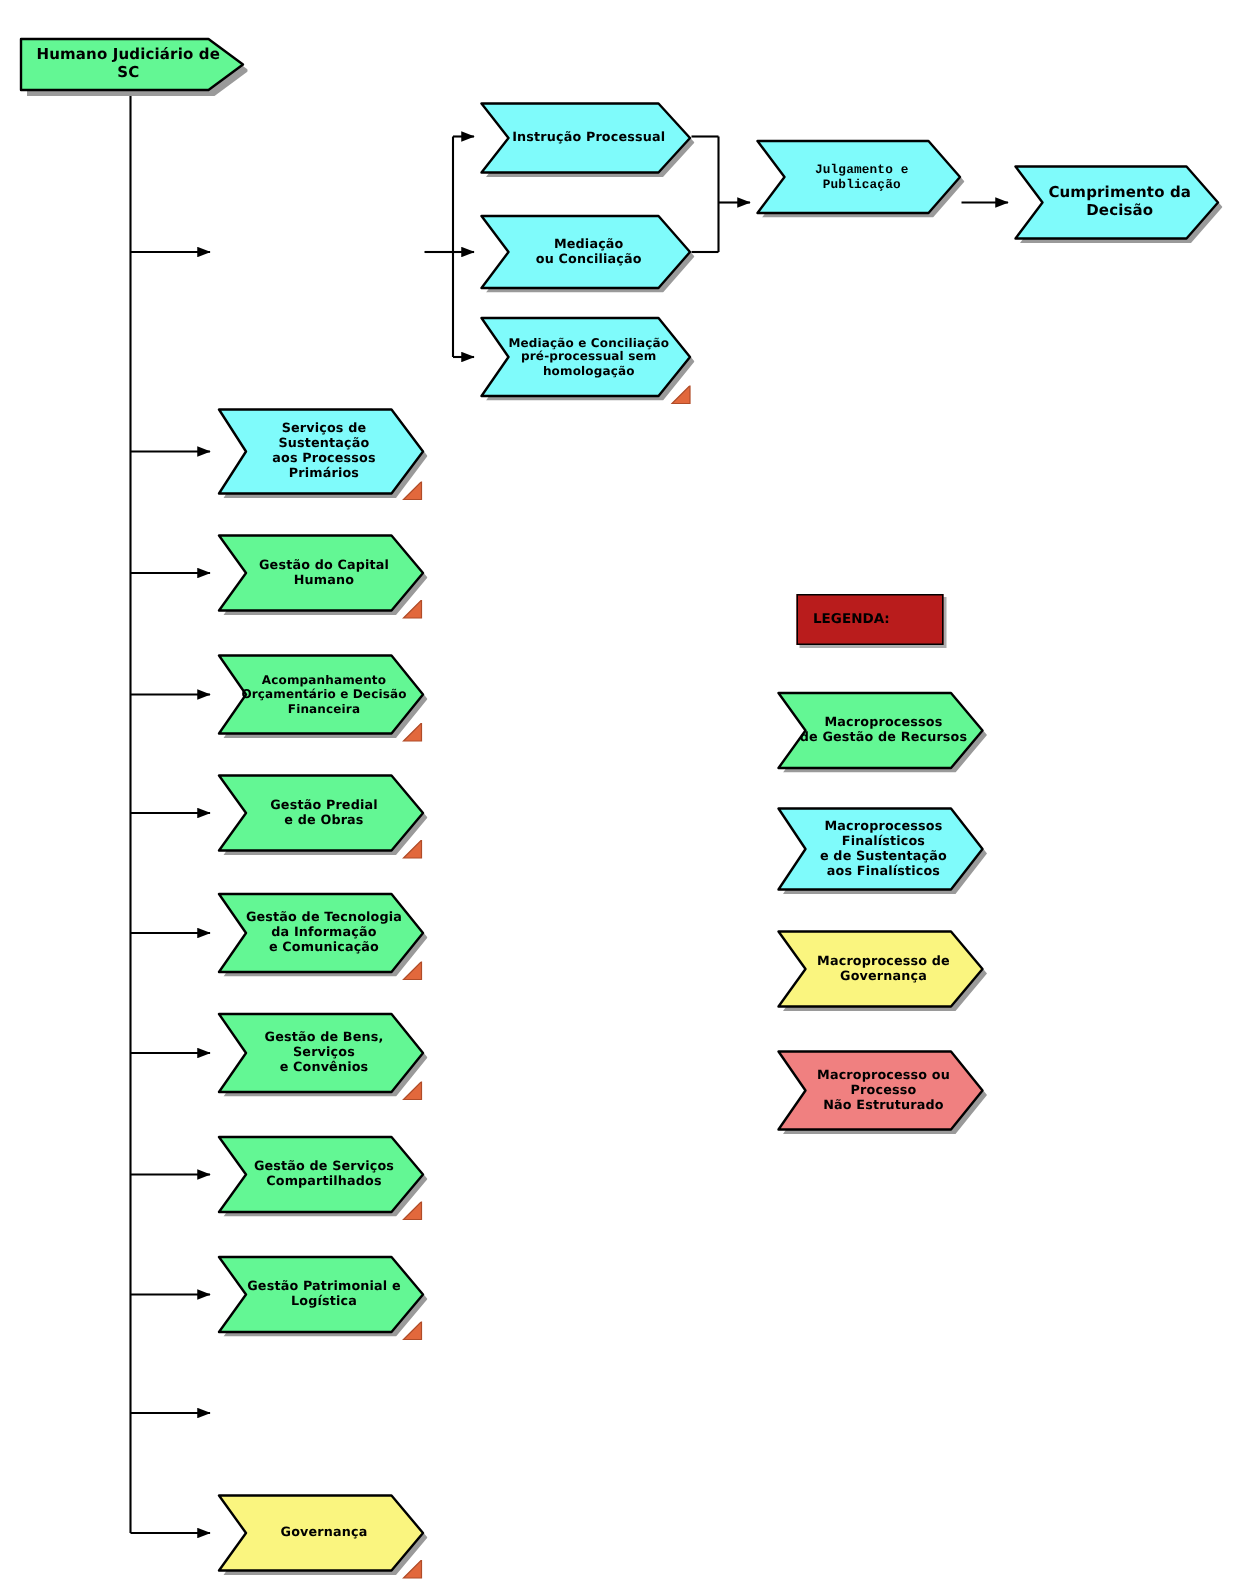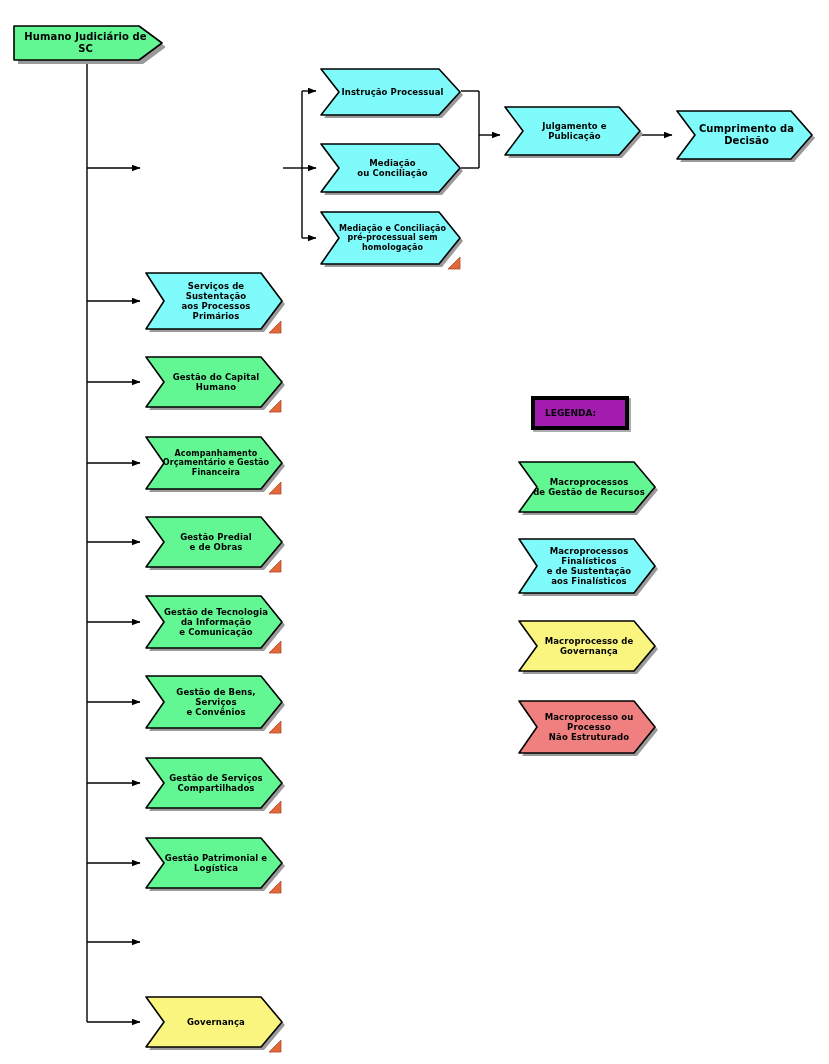--- a/index.html
+++ b/index.html
@@ -17,21 +17,21 @@
     display:flex;align-items:center;justify-content:center;
     text-align:center;color:#000;font-weight:bold;
     line-height:1.18;letter-spacing:0.1px;
     padding-left:14px;padding-right:10px;box-sizing:border-box;
     white-space:pre-line;
   }
   .node.root .label{padding-left:6px;}
 
   .legendbox{
     position:absolute;box-sizing:border-box;
-    background:#a21caf;border:4px solid #000000;
+    background:#b91c1c;border:1px solid #000000;
     box-shadow:2px 2px 0 rgba(0,0,0,0.32);
     text-align:center;
   }
   .legendbox .label{
     position:absolute;left:0;top:0;width:100%;height:100%;
     display:flex;align-items:center;justify-content:flex-start;
     padding-left:10px;box-sizing:border-box;
     font-weight:bold;color:#000;
   }
 
@@ -110,21 +110,21 @@
       <polygon points="3,3 121,3 142,29 121,55 3,55 21,29" fill="#7ffbfb" stroke="#000" stroke-width="1.6" stroke-linejoin="round"></polygon>
     </svg>
     <div class="label">Mediação e Conciliação
 pré-processual sem
 homologação</div>
     <svg class="marker" style="left:129px;top:48px;width:14px;height:13px;" viewBox="0 0 14 13">
       <polygon points="13,0 13,12 1,12" fill="#e2683c" stroke="#b04c28" stroke-width="0.8"></polygon>
     </svg>
   </div>
 
-  <div class="node" style="left:502px;top:104px;width:141px;height:54px;font-size:8.5px;">
+  <div class="node" style="left:502px;top:91px;width:141px;height:54px;font-size:8.5px;font-family:Liberation Mono, monospace;">
     <svg class="shape" viewBox="0 0 141 54" preserveAspectRatio="none">
       <polygon points="3,3 117,3 138,27 117,51 3,51 21,27" fill="#9a9a9a" transform="translate(3,3)"></polygon>
       <polygon points="3,3 117,3 138,27 117,51 3,51 21,27" fill="#7ffbfb" stroke="#000" stroke-width="1.6" stroke-linejoin="round"></polygon>
     </svg>
     <div class="label">Julgamento e
 Publicação</div>
   </div>
 
   <div class="node" style="left:674px;top:108px;width:141px;height:54px;font-size:10px;">
     <svg class="shape" viewBox="0 0 141 54" preserveAspectRatio="none">
@@ -160,21 +160,21 @@
       <polygon points="13,0 13,12 1,12" fill="#e2683c" stroke="#b04c28" stroke-width="0.8"></polygon>
     </svg>
   </div>
 
   <div class="node" style="left:143px;top:434px;width:142px;height:58px;font-size:8px;">
     <svg class="shape" viewBox="0 0 142 58" preserveAspectRatio="none">
       <polygon points="3,3 118,3 139,29 118,55 3,55 21,29" fill="#9a9a9a" transform="translate(3,3)"></polygon>
       <polygon points="3,3 118,3 139,29 118,55 3,55 21,29" fill="#63f794" stroke="#000" stroke-width="1.6" stroke-linejoin="round"></polygon>
     </svg>
     <div class="label">Acompanhamento
-Orçamentário e Gestão
+Orçamentário e Decisão
 Financeira</div>
     <svg class="marker" style="left:125px;top:48px;width:14px;height:13px;" viewBox="0 0 14 13">
       <polygon points="13,0 13,12 1,12" fill="#e2683c" stroke="#b04c28" stroke-width="0.8"></polygon>
     </svg>
   </div>
 
   <div class="node" style="left:143px;top:514px;width:142px;height:56px;font-size:8.5px;">
     <svg class="shape" viewBox="0 0 142 56" preserveAspectRatio="none">
       <polygon points="3,3 118,3 139,28 118,53 3,53 21,28" fill="#9a9a9a" transform="translate(3,3)"></polygon>
       <polygon points="3,3 118,3 139,28 118,53 3,53 21,28" fill="#63f794" stroke="#000" stroke-width="1.6" stroke-linejoin="round"></polygon>

